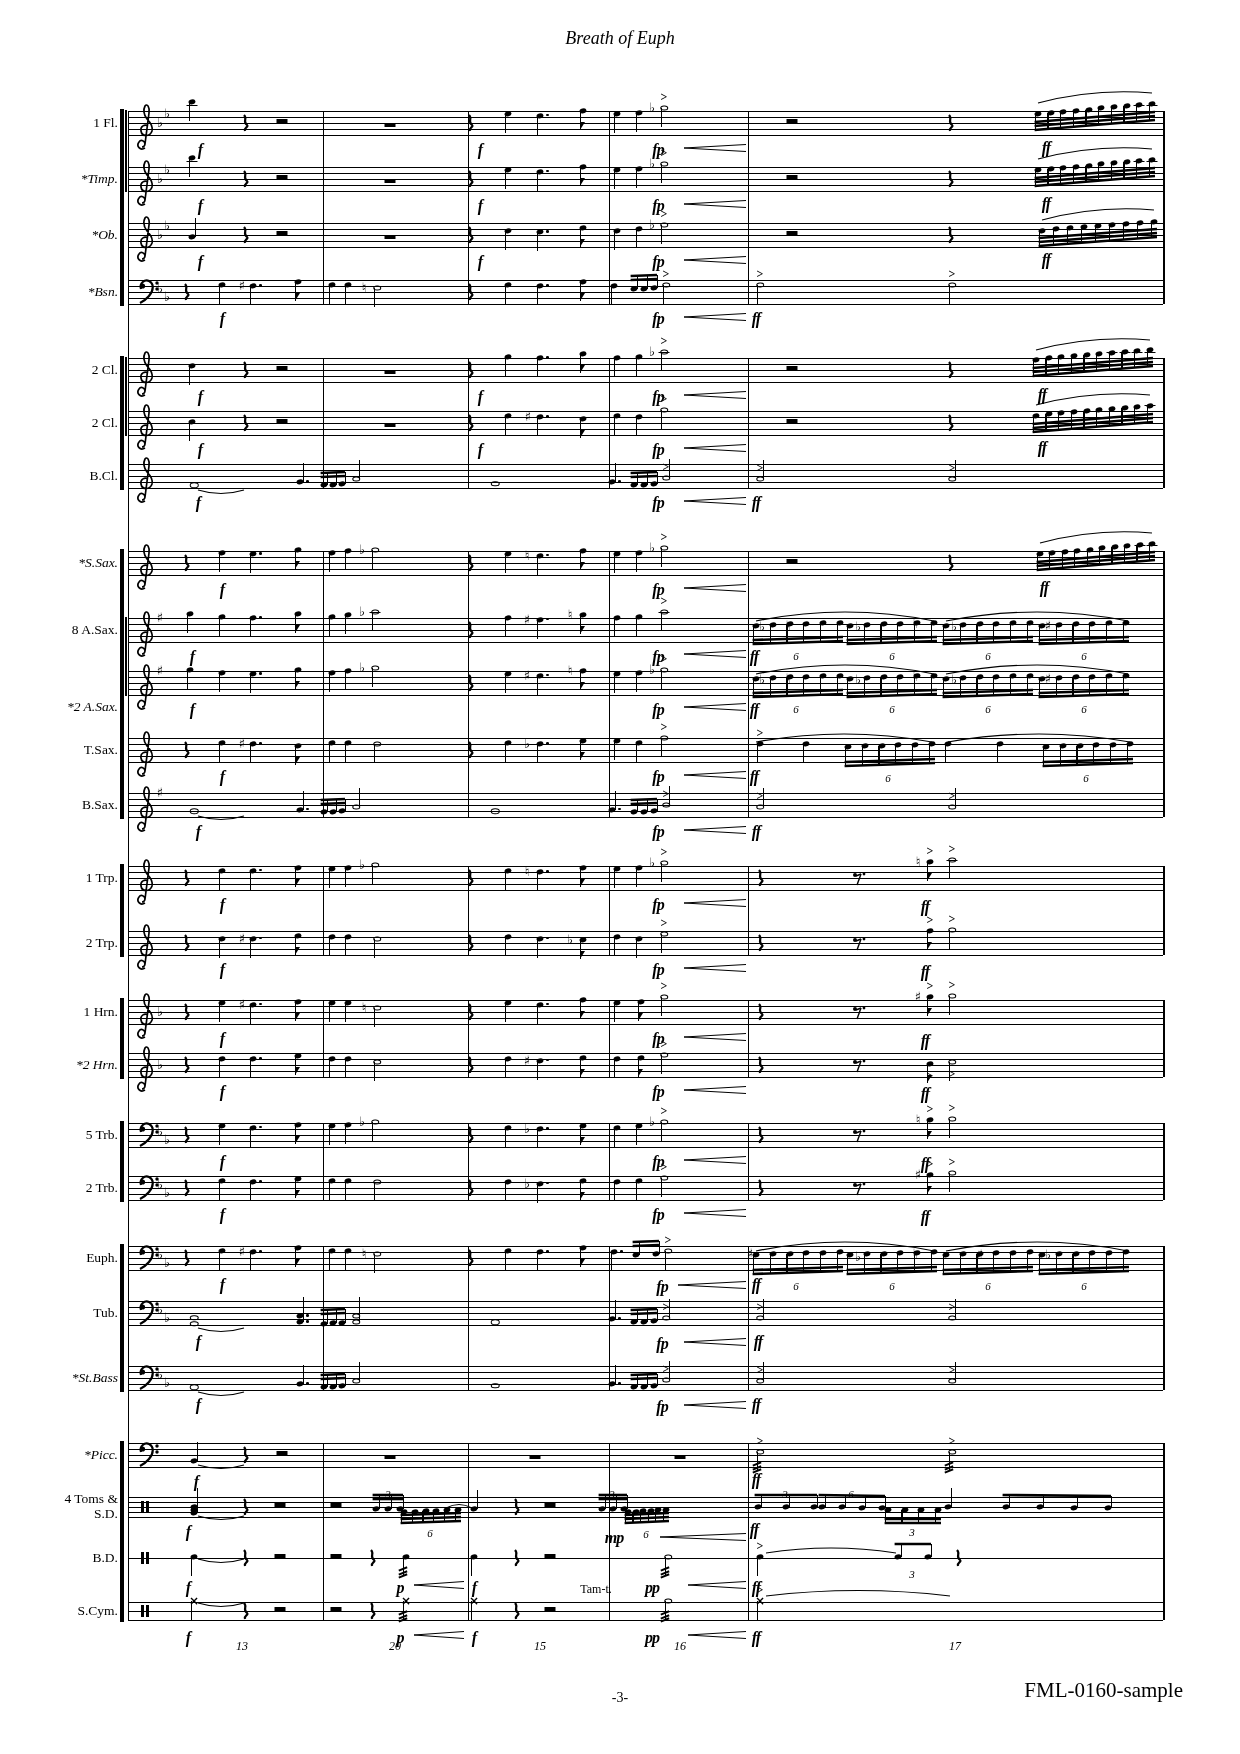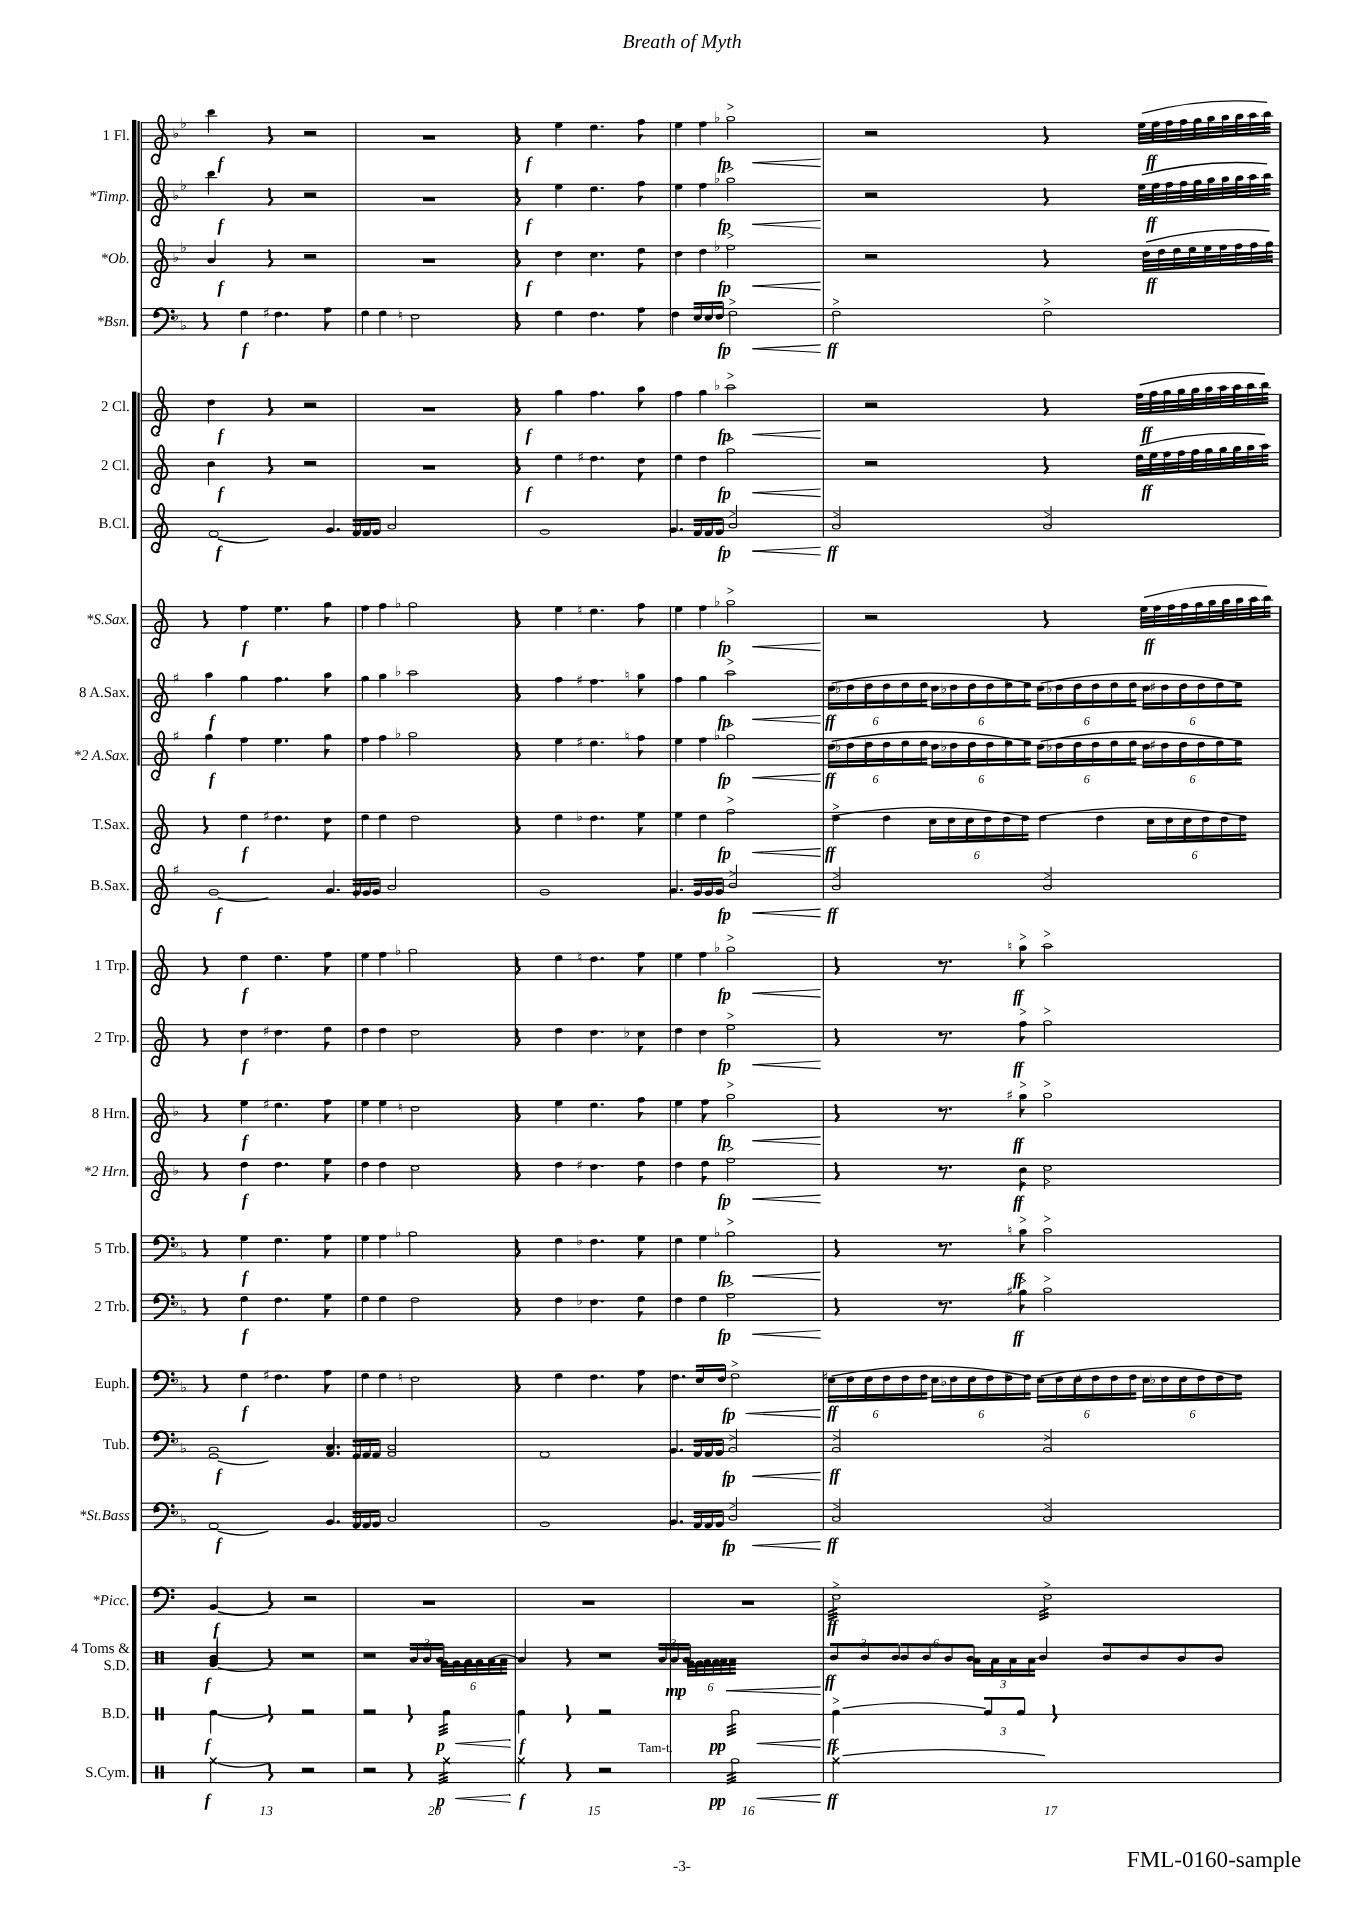--- a/index.html
+++ b/index.html
@@ -32,21 +32,21 @@
   .xh{position:absolute;font-size:12px;font-weight:bold;transform:translate(-50%,-52%);font-family:"DejaVu Sans",sans-serif;}
   .flag{position:absolute;width:0;height:0;border-top:8px solid #000;border-right:5px solid transparent;}
   .footL{position:absolute;font-size:14px;transform:translateX(-50%);}
   .footR{position:absolute;font-size:21px;}
   svg{position:absolute;left:0;top:0;pointer-events:none;}
 </style>
 </head>
 <body>
 
 <div class="page">
-  <div class="title">Breath of Myth</div>
+  <div class="title">Breath of Euph</div>
   <div id="score">
       <div class="lbl" style="top: 115px;">1 Fl.</div>
       <div class="sline" style="left: 128px; top: 111px; width: 1035px;"></div>
       <div class="sline" style="left: 128px; top: 117px; width: 1035px;"></div>
       <div class="sline" style="left: 128px; top: 123px; width: 1035px;"></div>
       <div class="sline" style="left: 128px; top: 129px; width: 1035px;"></div>
       <div class="sline" style="left: 128px; top: 135px; width: 1035px;"></div>
       <div class="acc" style="left: 160px; top: 123px;">♭</div>
       <div class="acc" style="left: 167px; top: 114px;">♭</div>
       <div class="lbl it" style="top: 171px;">*Timp.</div>
@@ -97,21 +97,21 @@
       <div class="sline" style="left: 128px; top: 563px; width: 1035px;"></div>
       <div class="sline" style="left: 128px; top: 569px; width: 1035px;"></div>
       <div class="sline" style="left: 128px; top: 575px; width: 1035px;"></div>
       <div class="lbl" style="top: 622px;">8 A.Sax.</div>
       <div class="sline" style="left: 128px; top: 618px; width: 1035px;"></div>
       <div class="sline" style="left: 128px; top: 624px; width: 1035px;"></div>
       <div class="sline" style="left: 128px; top: 630px; width: 1035px;"></div>
       <div class="sline" style="left: 128px; top: 636px; width: 1035px;"></div>
       <div class="sline" style="left: 128px; top: 642px; width: 1035px;"></div>
       <div class="acc" style="left: 160px; top: 618px;">♯</div>
-      <div class="lbl it" style="top: 679px;">*2 A.Sax.</div>
+      <div class="lbl it" style="top: 699px;">*2 A.Sax.</div>
       <div class="sline" style="left: 128px; top: 671px; width: 1035px;"></div>
       <div class="sline" style="left: 128px; top: 677px; width: 1035px;"></div>
       <div class="sline" style="left: 128px; top: 683px; width: 1035px;"></div>
       <div class="sline" style="left: 128px; top: 689px; width: 1035px;"></div>
       <div class="sline" style="left: 128px; top: 695px; width: 1035px;"></div>
       <div class="acc" style="left: 160px; top: 671px;">♯</div>
       <div class="lbl" style="top: 742px;">T.Sax.</div>
       <div class="sline" style="left: 128px; top: 738px; width: 1035px;"></div>
       <div class="sline" style="left: 128px; top: 744px; width: 1035px;"></div>
       <div class="sline" style="left: 128px; top: 750px; width: 1035px;"></div>
@@ -129,21 +129,21 @@
       <div class="sline" style="left: 128px; top: 872px; width: 1035px;"></div>
       <div class="sline" style="left: 128px; top: 878px; width: 1035px;"></div>
       <div class="sline" style="left: 128px; top: 884px; width: 1035px;"></div>
       <div class="sline" style="left: 128px; top: 890px; width: 1035px;"></div>
       <div class="lbl" style="top: 935px;">2 Trp.</div>
       <div class="sline" style="left: 128px; top: 931px; width: 1035px;"></div>
       <div class="sline" style="left: 128px; top: 937px; width: 1035px;"></div>
       <div class="sline" style="left: 128px; top: 943px; width: 1035px;"></div>
       <div class="sline" style="left: 128px; top: 949px; width: 1035px;"></div>
       <div class="sline" style="left: 128px; top: 955px; width: 1035px;"></div>
-      <div class="lbl" style="top: 1004px;">8 Hrn.</div>
+      <div class="lbl" style="top: 1004px;">1 Hrn.</div>
       <div class="sline" style="left: 128px; top: 1000px; width: 1035px;"></div>
       <div class="sline" style="left: 128px; top: 1006px; width: 1035px;"></div>
       <div class="sline" style="left: 128px; top: 1012px; width: 1035px;"></div>
       <div class="sline" style="left: 128px; top: 1018px; width: 1035px;"></div>
       <div class="sline" style="left: 128px; top: 1024px; width: 1035px;"></div>
       <div class="acc" style="left: 160px; top: 1012px;">♭</div>
       <div class="lbl it" style="top: 1057px;">*2 Hrn.</div>
       <div class="sline" style="left: 128px; top: 1053px; width: 1035px;"></div>
       <div class="sline" style="left: 128px; top: 1059px; width: 1035px;"></div>
       <div class="sline" style="left: 128px; top: 1065px; width: 1035px;"></div>

